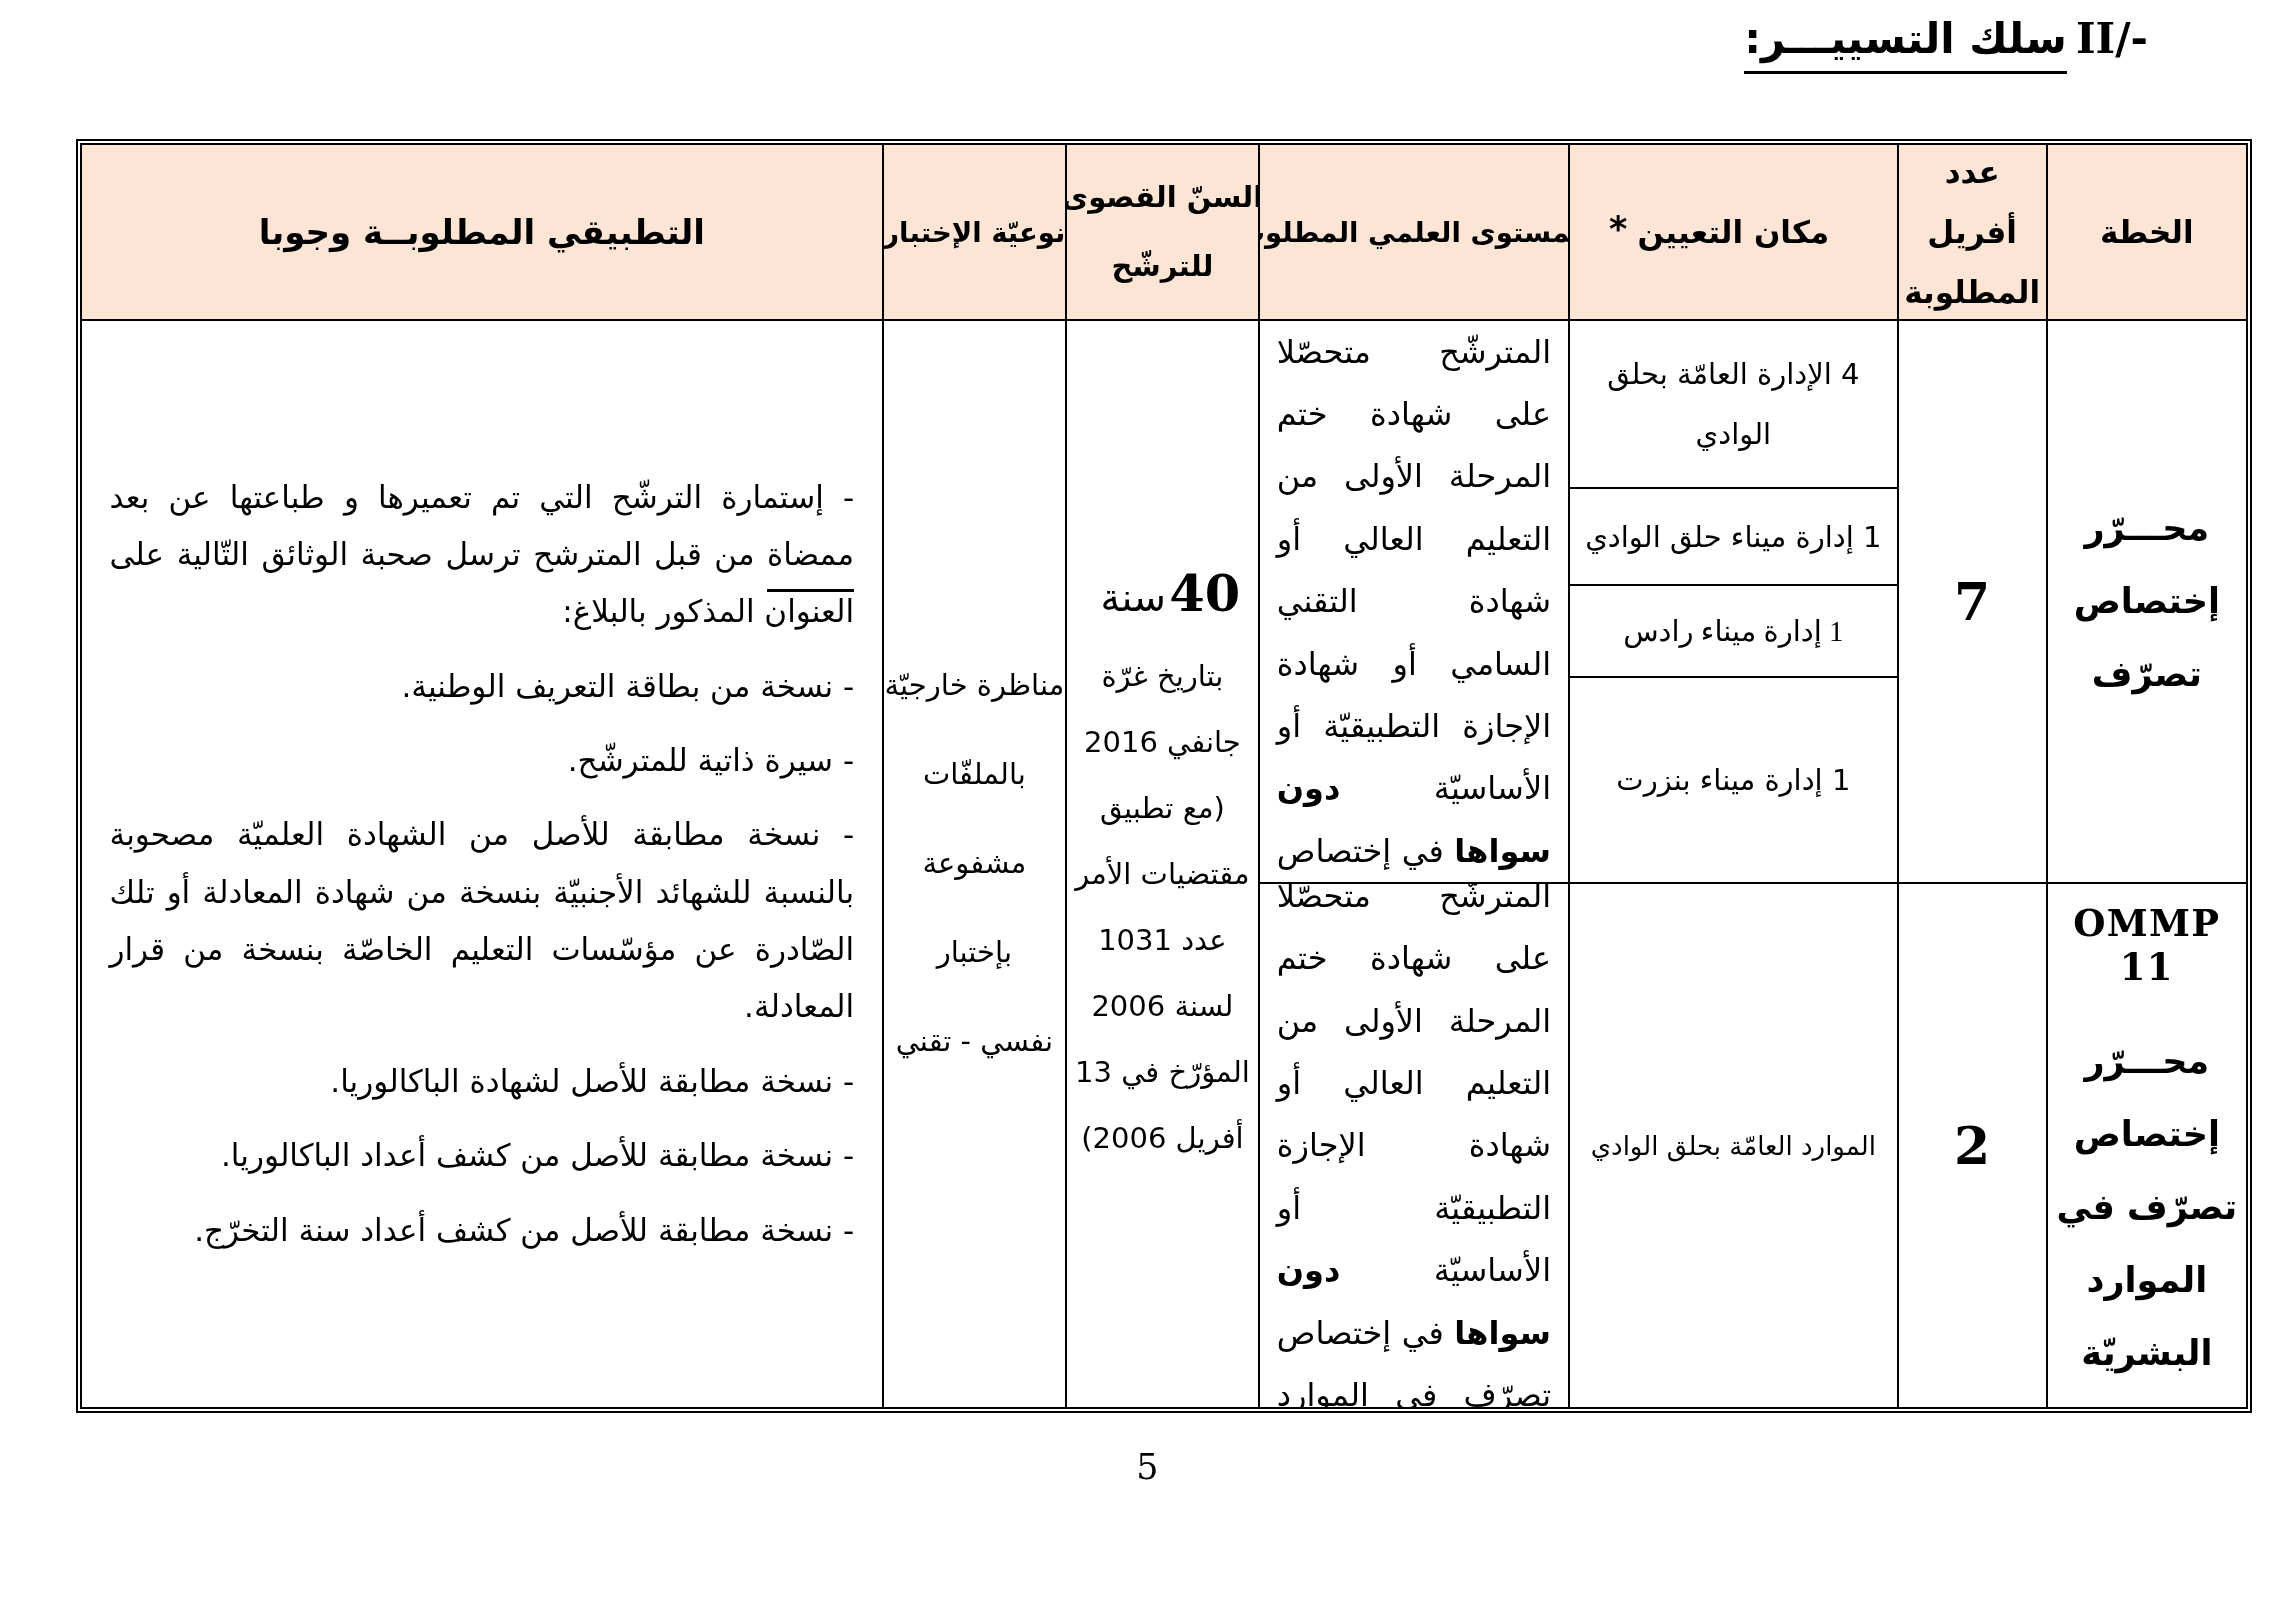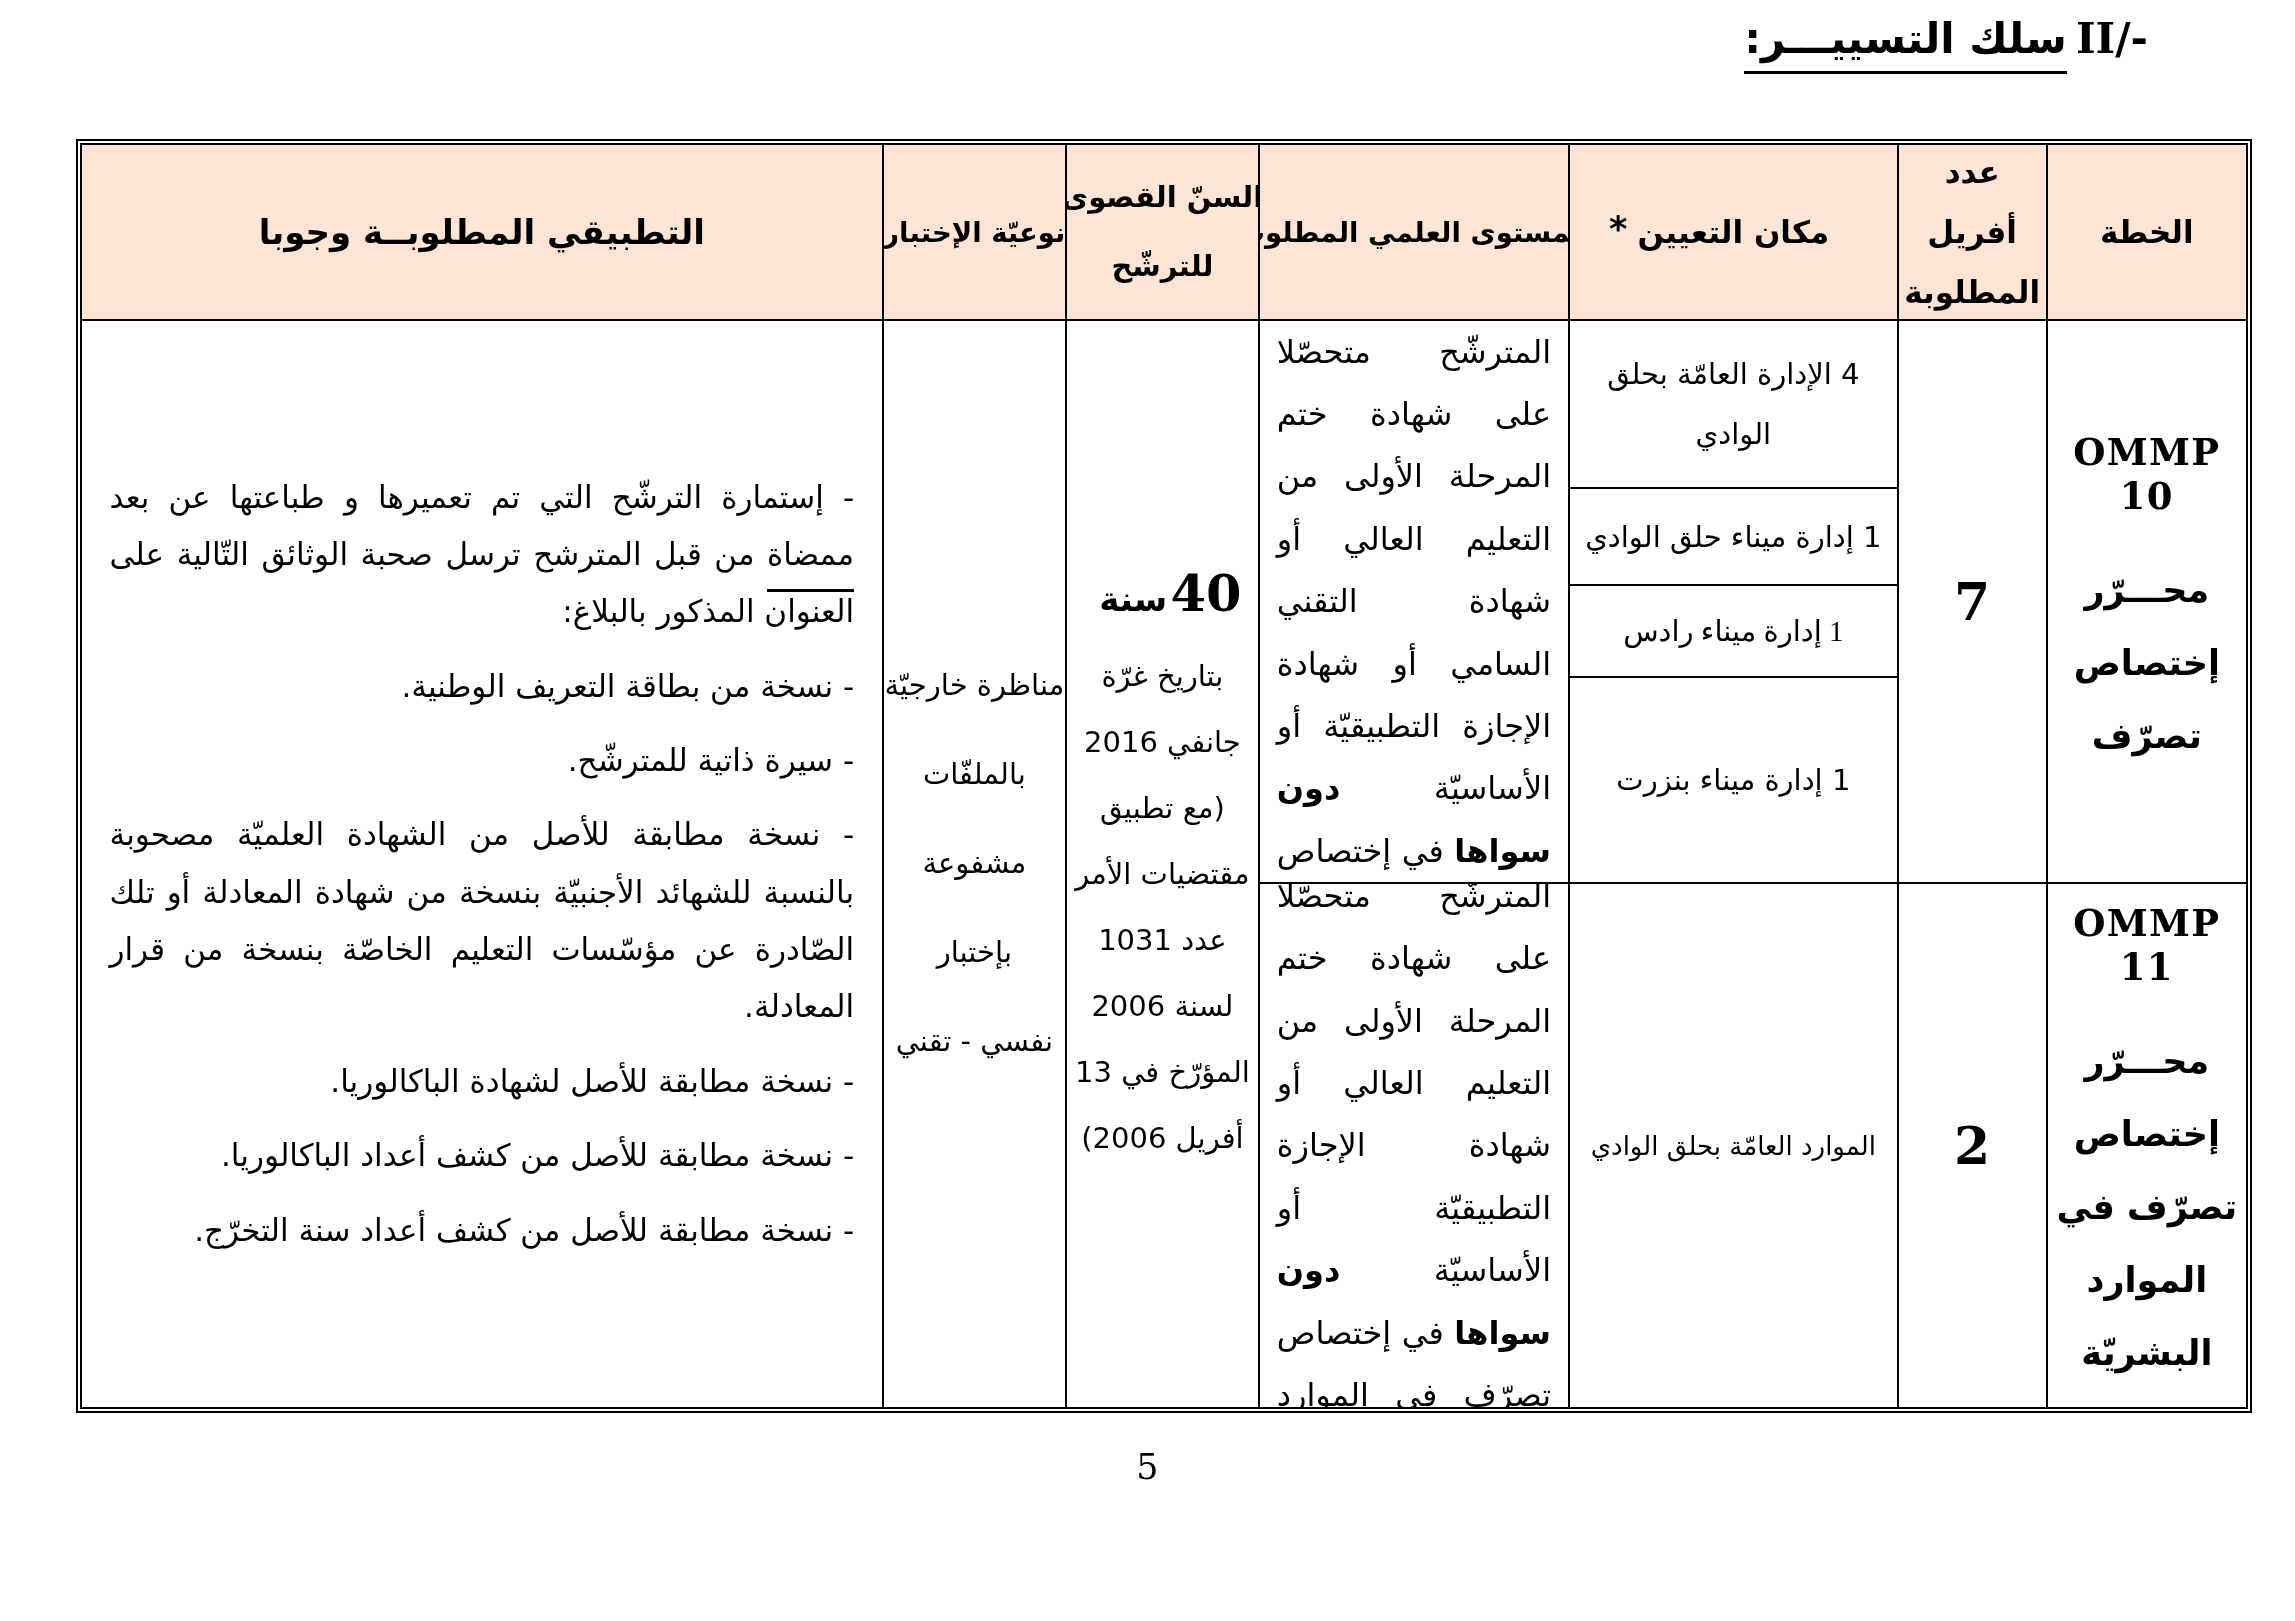--- a/index.html
+++ b/index.html
@@ -105,21 +105,21 @@
     text-align:justify;
   }
 
   
   .age-cell{padding:0 7.9px;}
   .age-first{line-height:72px;white-space:nowrap;}
   .age-num{
     font-family:"DejaVu Serif","Liberation Serif",serif;
     font-weight:bold;font-size:51px;
   }
-  .age-unit{font-weight:bold;font-size:34px;margin-left:16px;}
+  .age-unit{font-weight:normal;font-size:39px;margin-left:16px;}
   .age-line{font-size:29px;line-height:66px;white-space:nowrap;}
 
   
   .test-cell{padding:0 6.5px;}
   .test-line{font-size:29px;line-height:89px;white-space:nowrap;}
 
   
   .docs-cell{padding:0 27.5px;align-items:stretch;}
   .doc-item{
     font-size:31px;line-height:1.85;
@@ -168,21 +168,20 @@
       <div class="hdr-line">للترشّح</div>
     </div>
     <div class="cell hdr hdr-test">
       <span>نوعيّة الإختبار</span>
     </div>
     <div class="cell hdr hdr-docs no-bl">
       <span>التطبيقي المطلوبــة وجوبا</span>
     </div>
 
     <div class="cell plan-cell">
-      <div class="plan-code">OMMP 10</div>
       <div class="plan-line">محـــرّر</div>
       <div class="plan-line">إختصاص</div>
       <div class="plan-line">تصرّف</div>
     </div>
     <div class="cell count-cell">
       <span class="count-num">7</span>
     </div>
     <div class="cell loc-cell">
       <div class="loc-sub loc-sub-1">
         <span>4 الإدارة العامّة بحلق الوادي</span>

